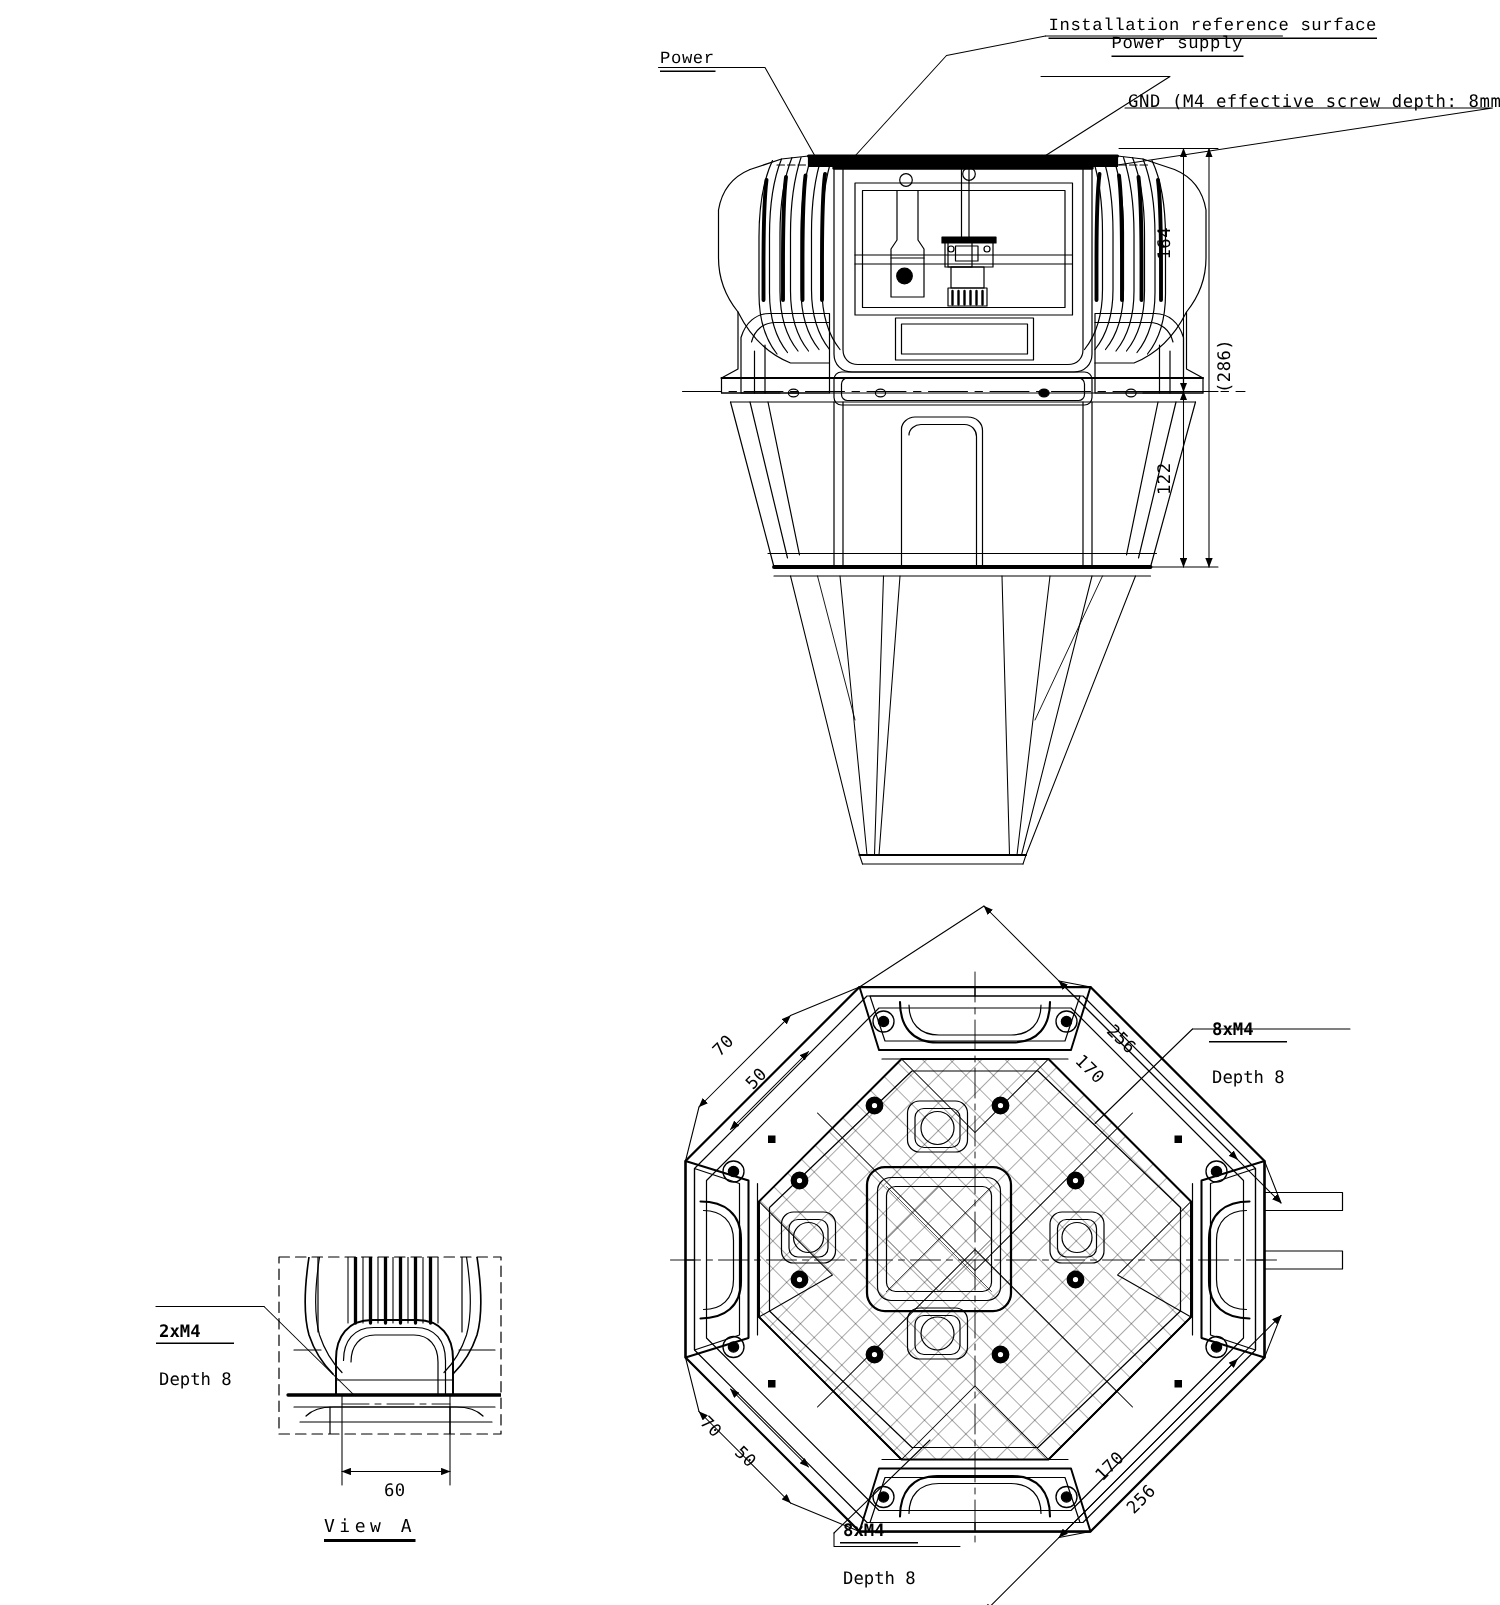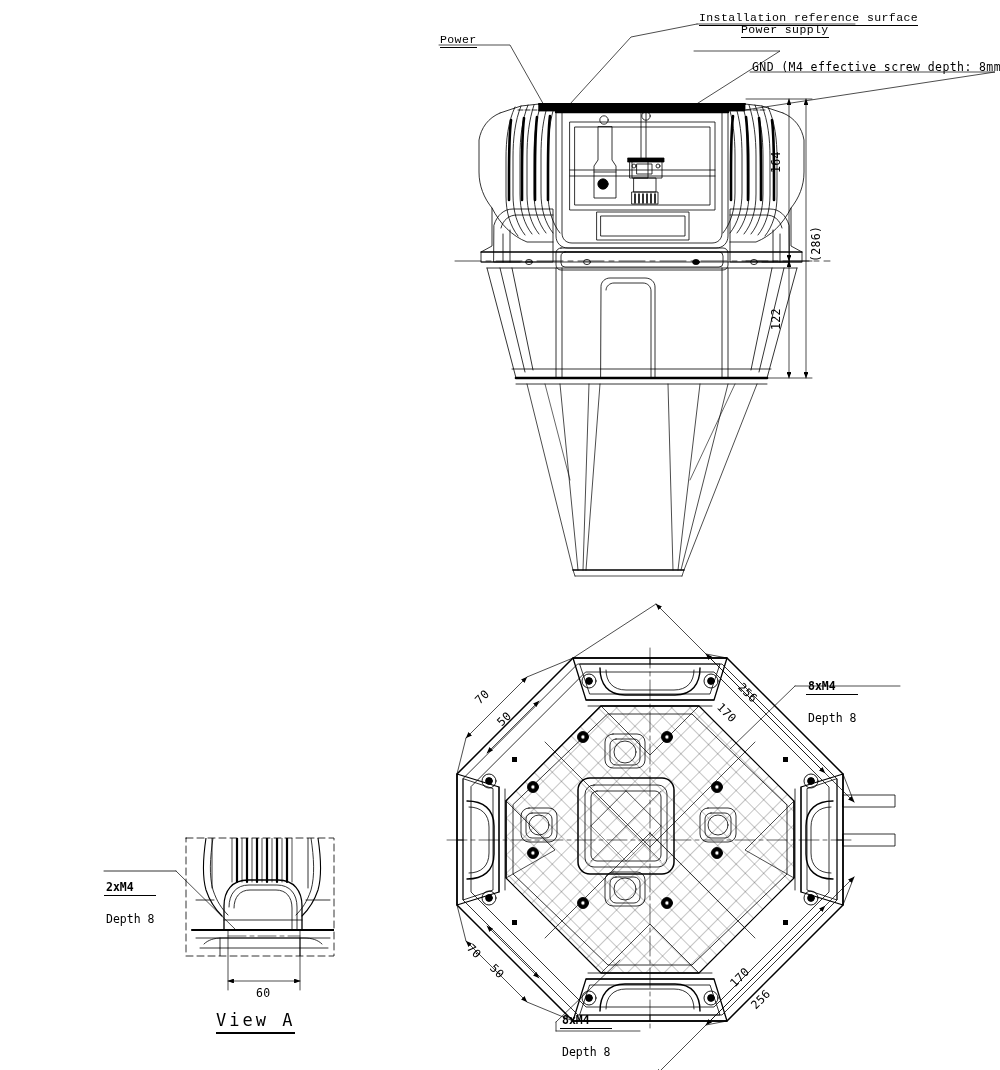--- a/index.html
+++ b/index.html
@@ -4,21 +4,21 @@
 <style>
   html,body{margin:0;padding:0;background:#ffffff;}
   body{width:1000px;height:1070px;position:relative;overflow:hidden;
        font-family:"DejaVu Sans Mono","Liberation Mono",monospace;color:#000;}
   #sheet{position:absolute;inset:0;width:1000px;height:1070px;}
   .lbl{position:absolute;white-space:nowrap;font-size:11.5px;letter-spacing:.4px;
        font-family:"DejaVu Sans Mono","Liberation Mono",monospace;color:#000;}
   .lbl.u{border-bottom:1.2px solid #000;padding-bottom:1px;font-family:Liberation Mono, monospace;}
   .dim{position:absolute;white-space:nowrap;font-size:11.5px;letter-spacing:.3px;
        font-family:"DejaVu Sans Mono","Liberation Mono",monospace;color:#000;}
-  .viewa{position:absolute;font-size:17px;letter-spacing:3px;
+  .viewa{position:absolute;font-size:12px;letter-spacing:3px;
          border-bottom:2.4px solid #000;padding-bottom:2px;
          font-family:"DejaVu Sans Mono","Liberation Mono",monospace;}
   .callout{position:absolute;font-size:11.5px;line-height:13px;white-space:nowrap;
            font-family:"DejaVu Sans Mono","Liberation Mono",monospace;}
   .callout .l1{border-bottom:1.2px solid #000;display:block;padding:0 2px 1px 2px;font-weight:bold;}
   .callout .l2{display:block;padding:1px 2px 0 2px;margin-top:16px;}
 </style>
 </head>
 <body>
 

